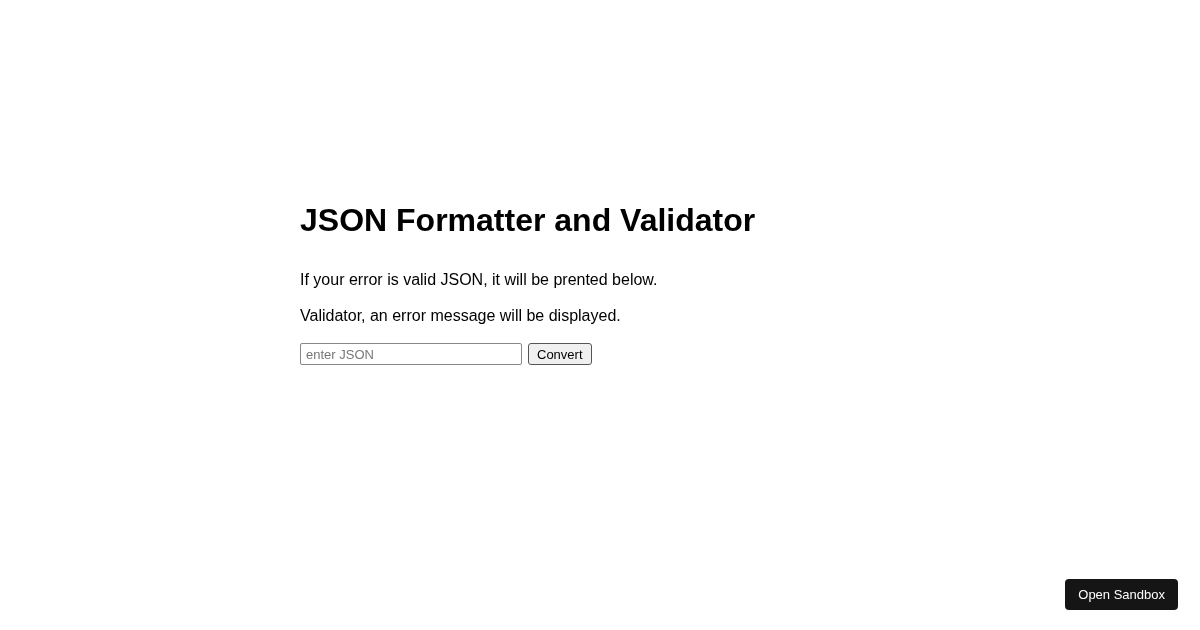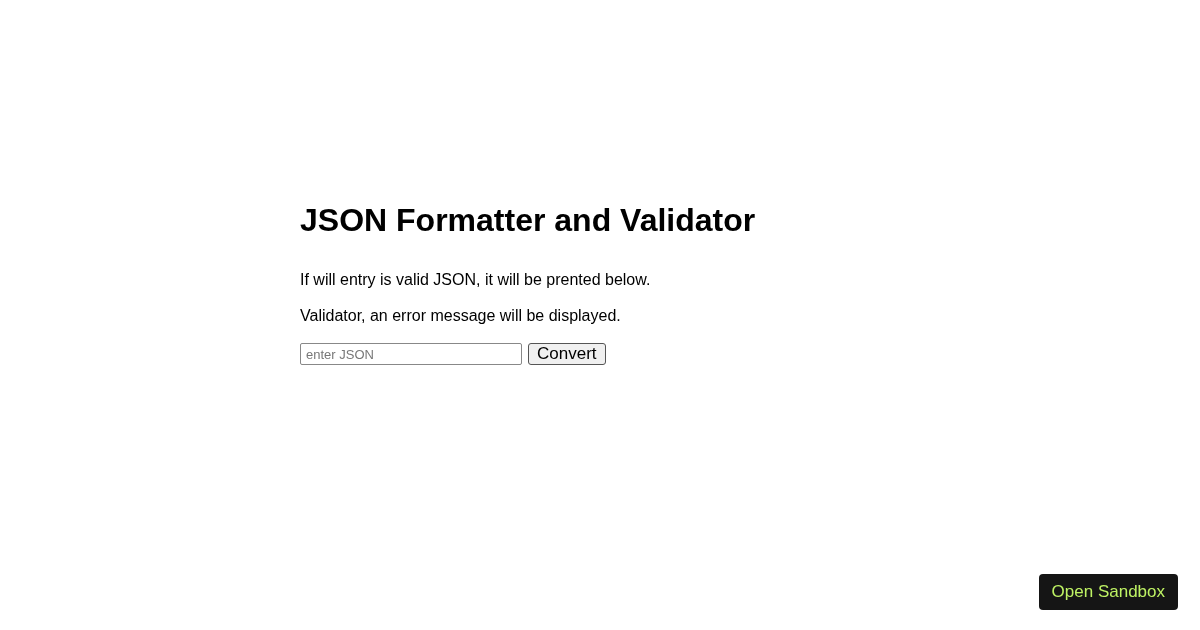--- a/index.html
+++ b/index.html
@@ -47,48 +47,48 @@
       font-size: 13px;
       font-family: Arial, Helvetica, sans-serif;
       color: #15803d;
     }
     input[type="text"]::placeholder {
       color: #777;
     }
     button.convert {
       height: 22px;
       padding: 0 8px;
-      font-size: 17px;
+      font-size: 13px;
       font-family: Arial, Helvetica, sans-serif;
       border: 1px solid #555;
       border-radius: 3px;
       background: #f0f0f0;
       cursor: pointer;
       color: #000;
     }
     .sandbox-btn {
       position: absolute;
       right: 22px;
       bottom: 20px;
       background: #151515;
-      color: #bef264;
+      color: #ffffff;
       border: none;
       border-radius: 4px;
       padding: 8px 13px;
-      font-size: 17px;
+      font-size: 13px;
       font-family: Arial, Helvetica, sans-serif;
       cursor: pointer;
     }
   </style>
 </head>
 <body>
 
 <div class="content">
   <h1>JSON Formatter and Validator</h1>
-  <p>If will entry is valid JSON, it will be prented below.</p>
+  <p>If your error is valid JSON, it will be prented below.</p>
   <p>Validator, an error message will be displayed.</p>
   <div class="form-row">
     <input type="text" placeholder="enter JSON" style="">
     <button class="convert">Convert</button>
   </div>
 </div>
 
 <button class="sandbox-btn">Open Sandbox</button>
 
 </body></html>

